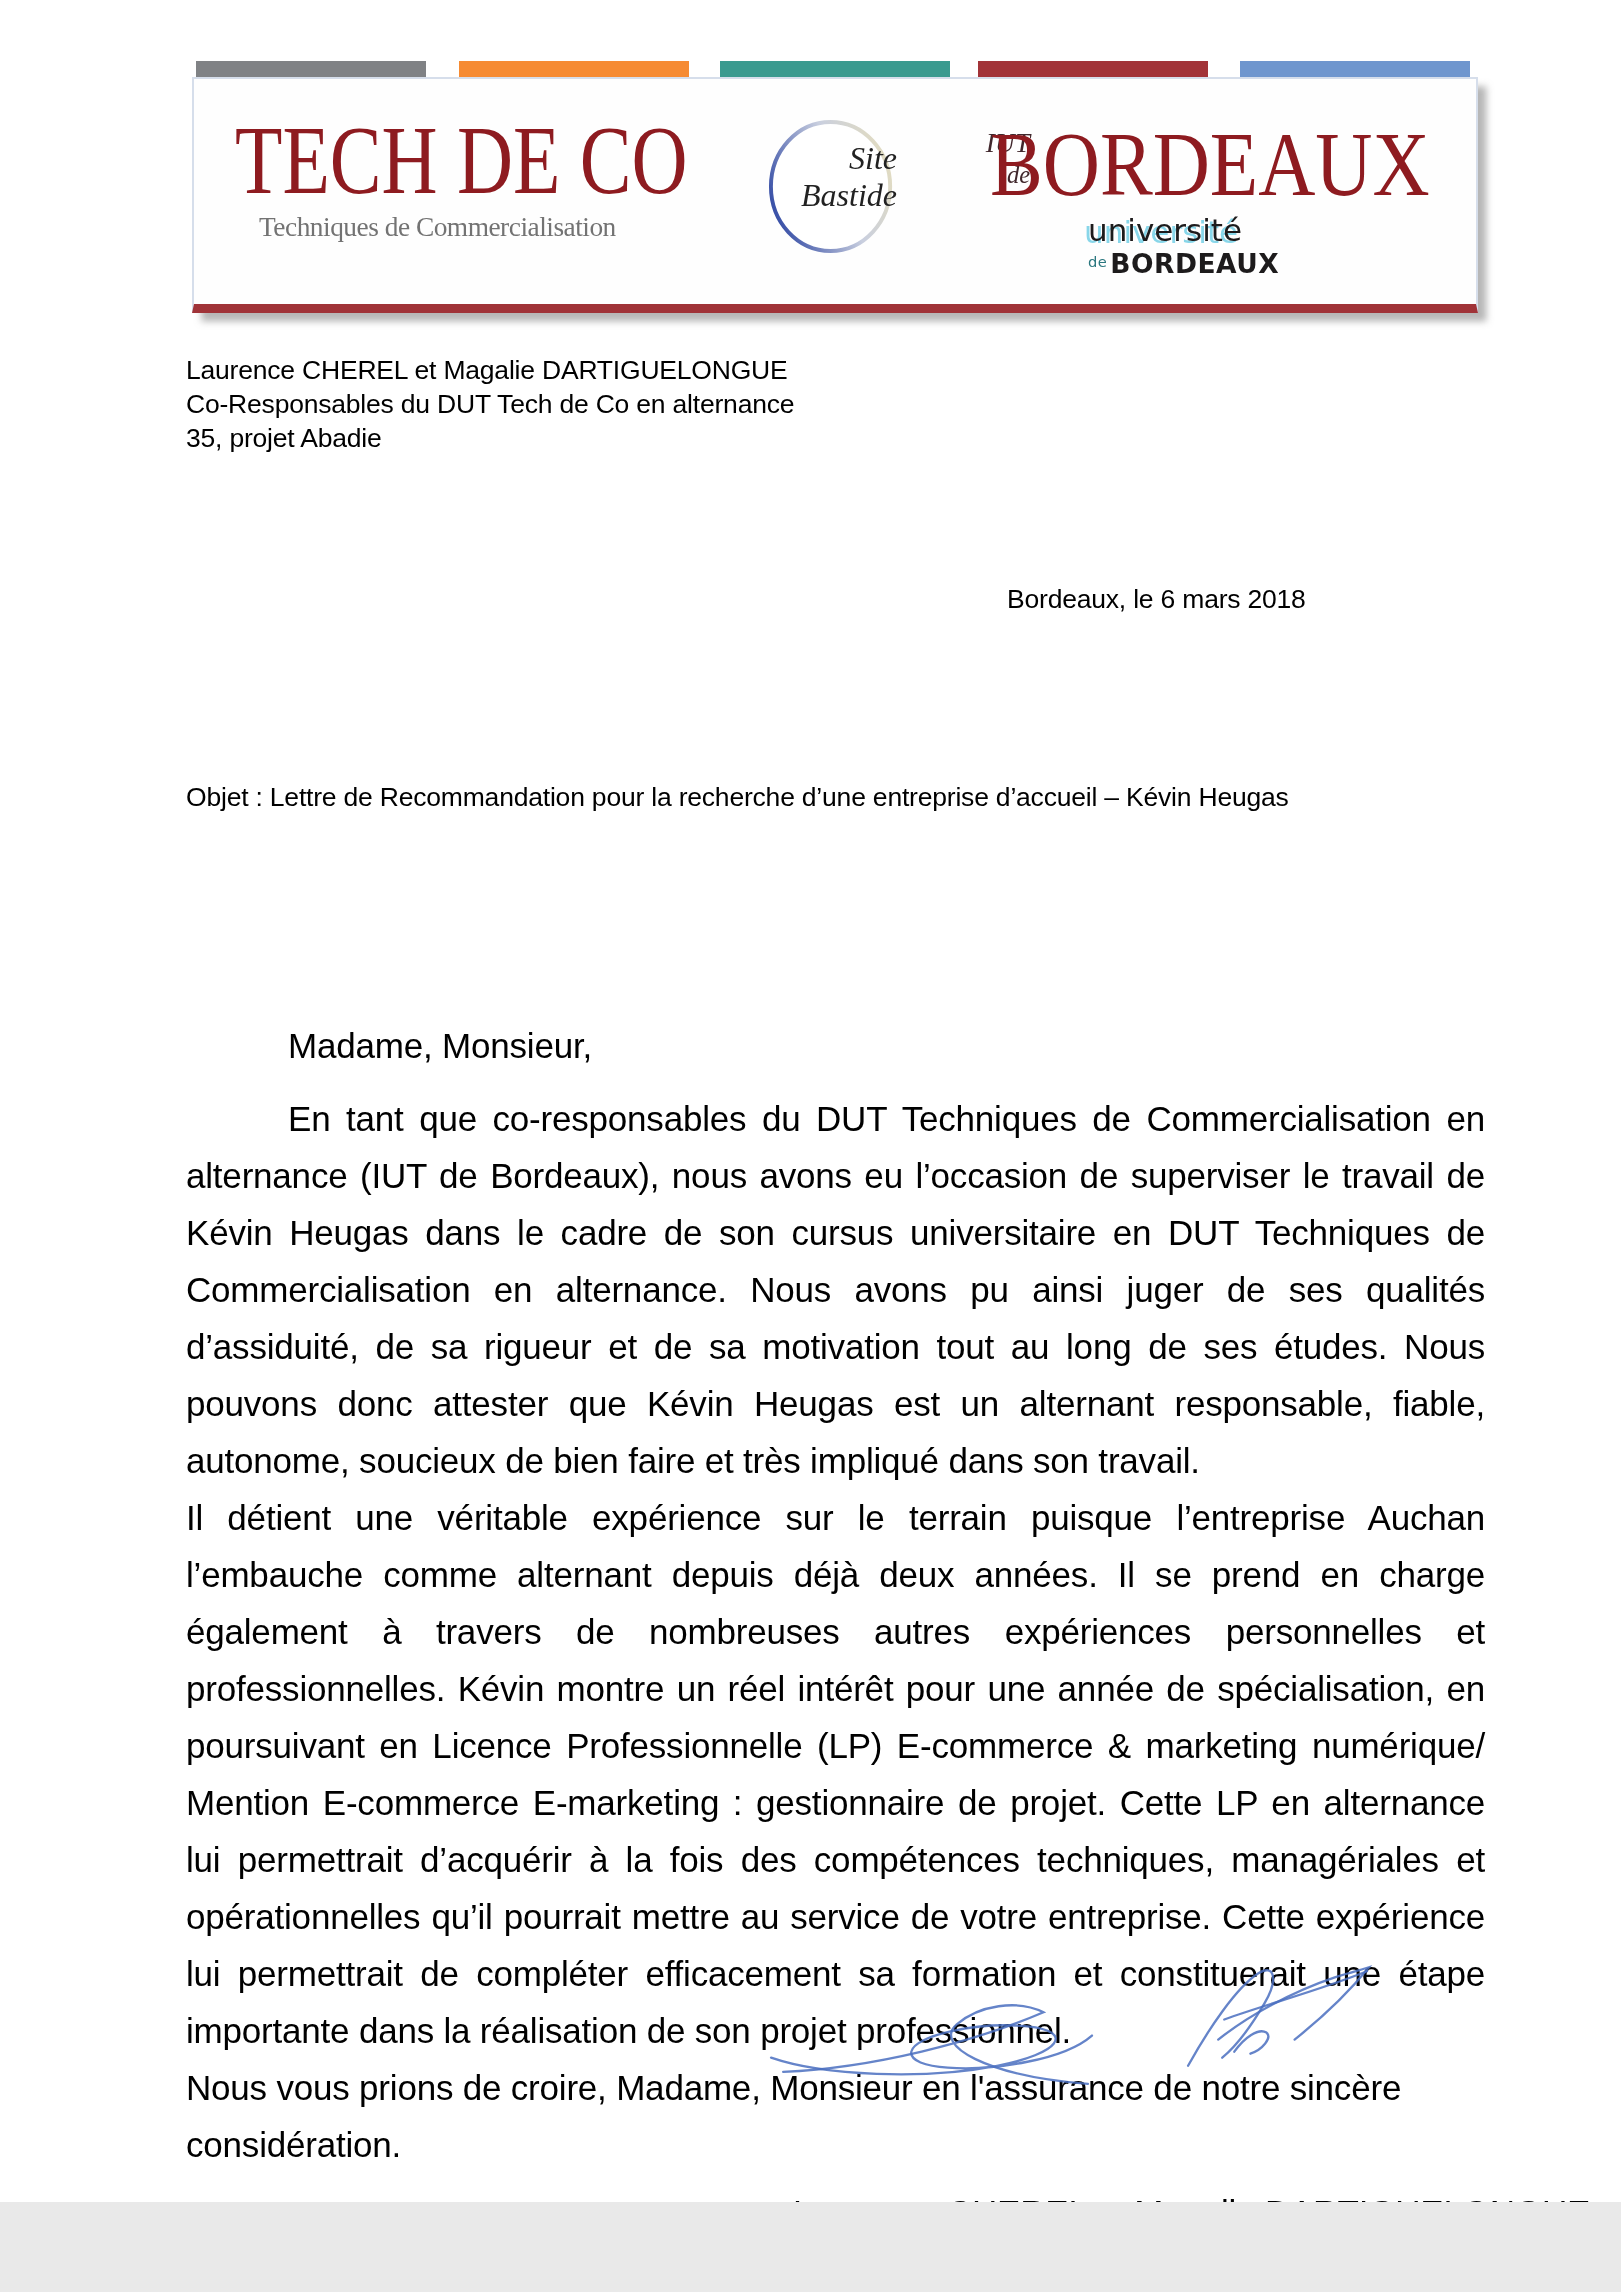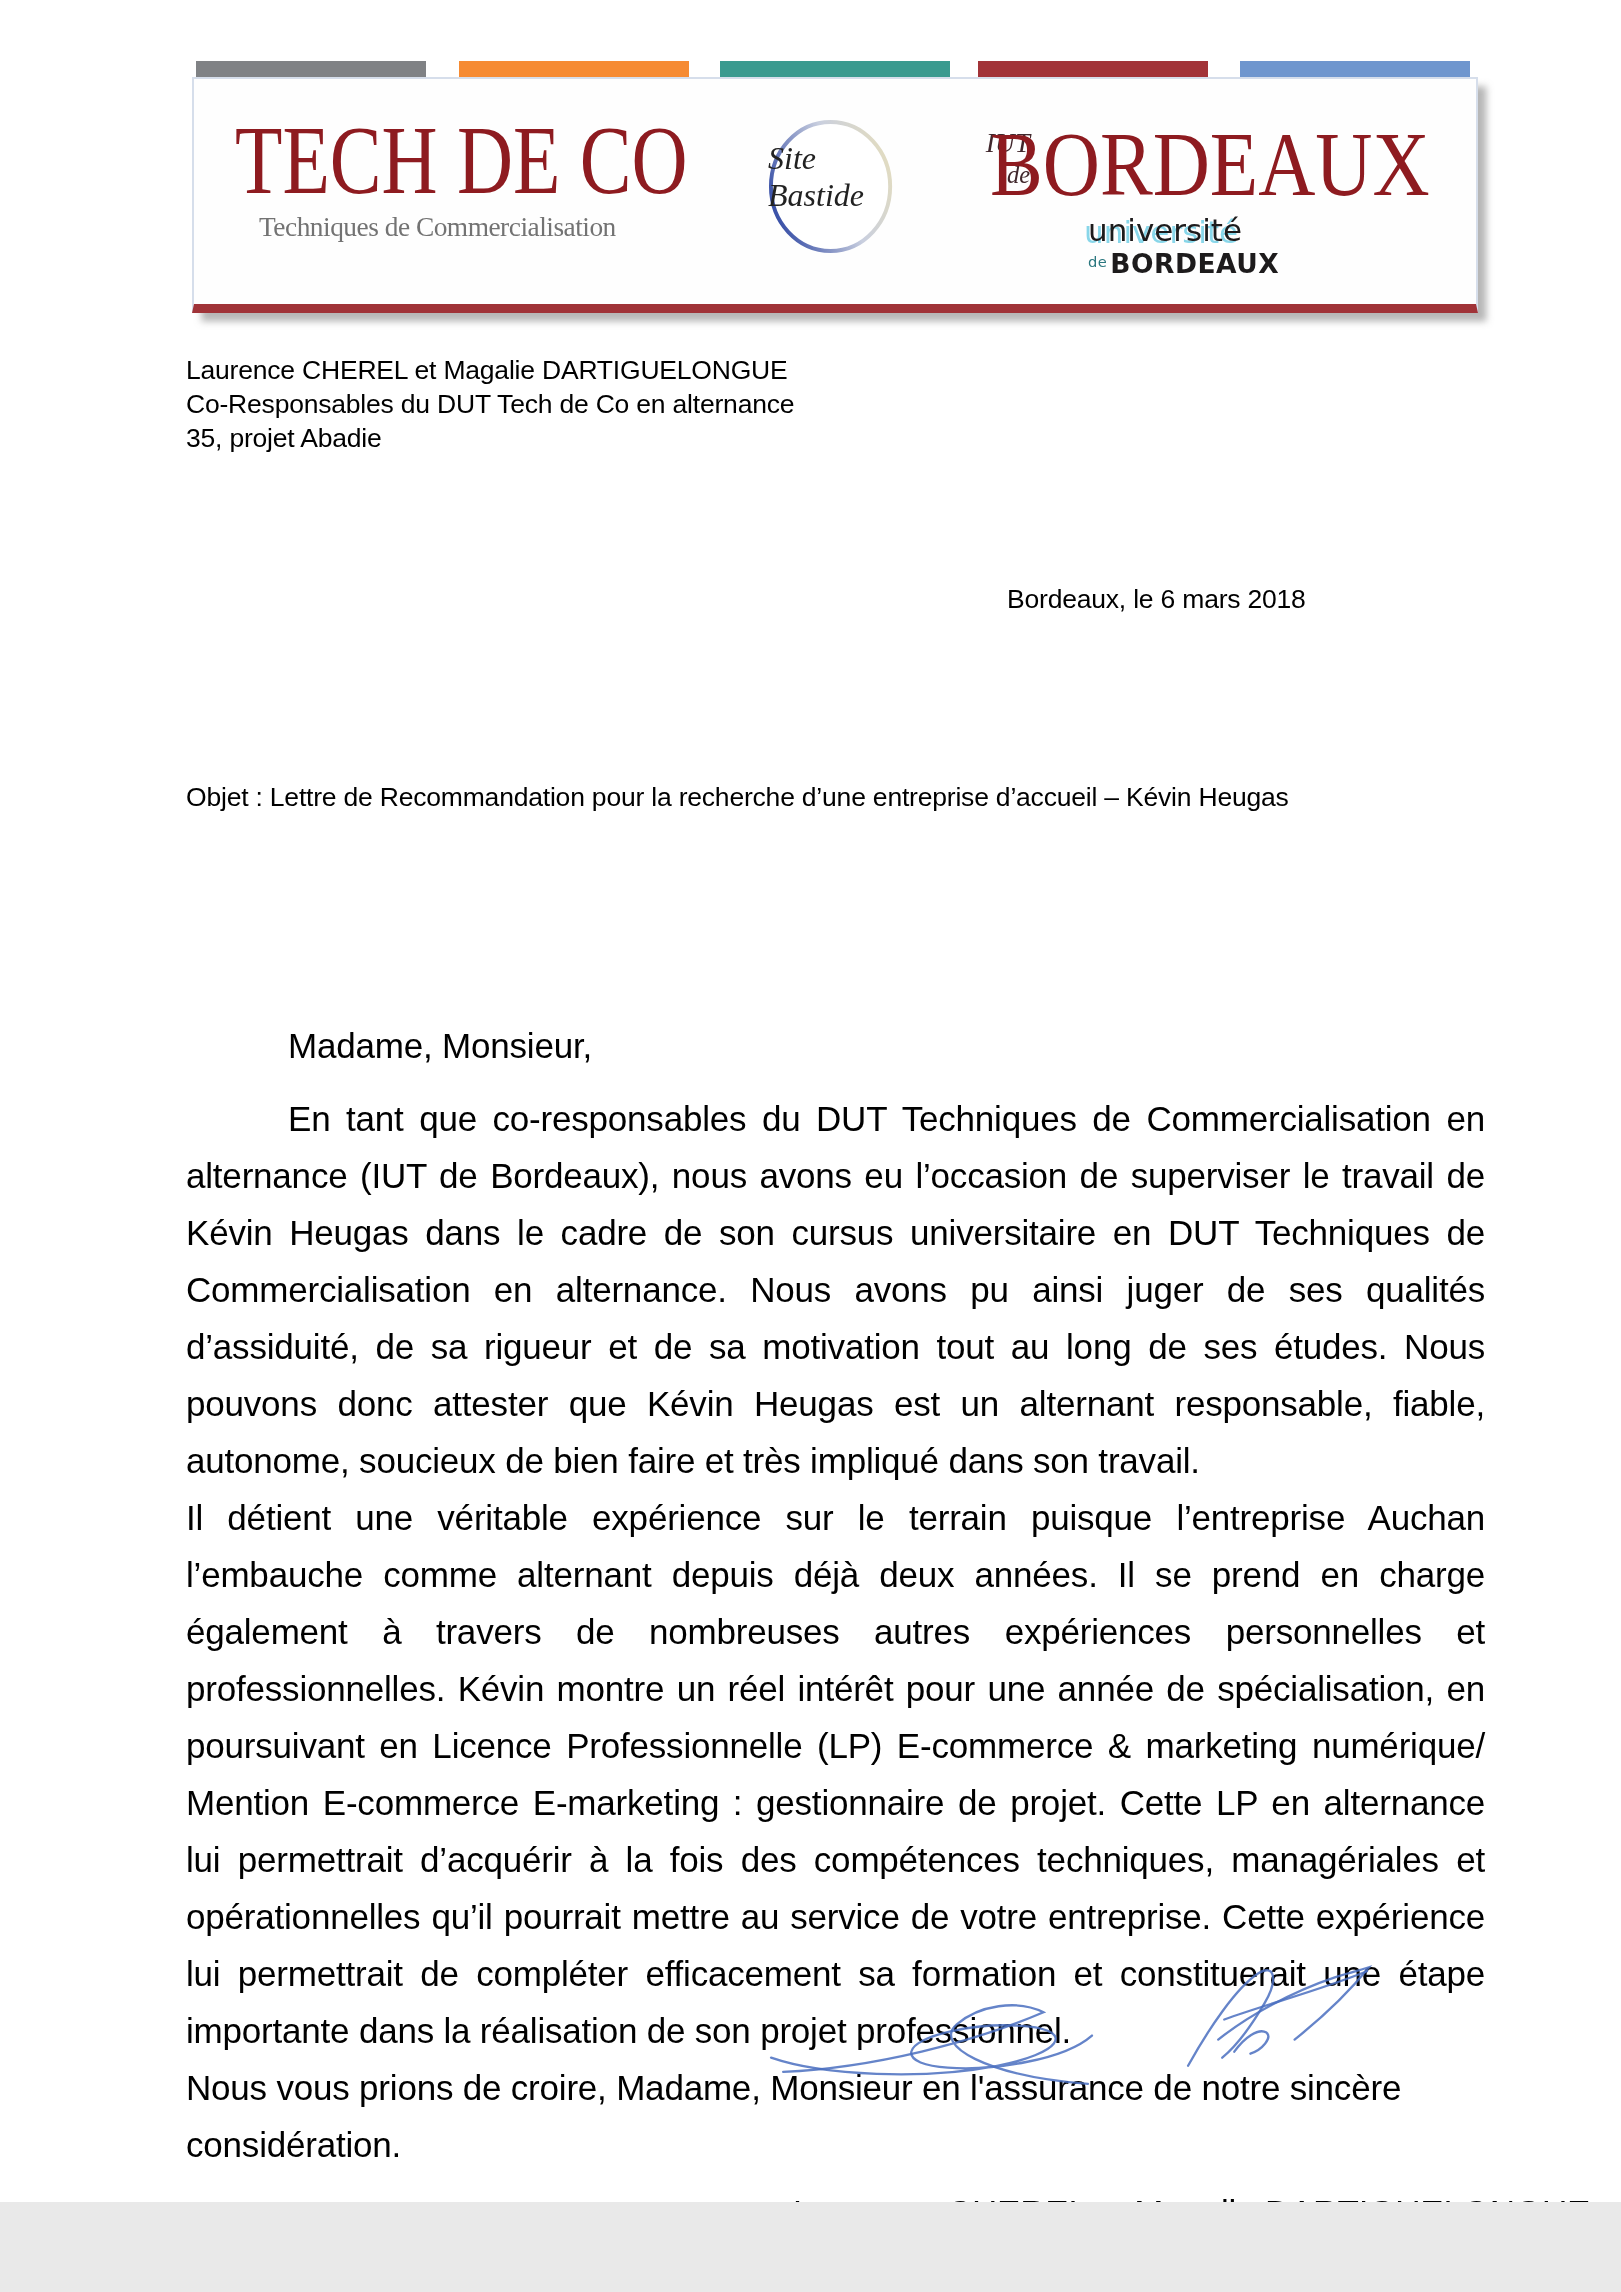--- a/index.html
+++ b/index.html
@@ -14,21 +14,21 @@
             border:2px solid #d6deeb;border-bottom:9.8px solid #A03338;
             box-shadow:8.8px 8.8px 6.9px rgba(110,110,110,.5);}
 
   .tech-title{position:absolute;left:41px;top:33px;font-family:"Liberation Serif",serif;
               font-size:97px;line-height:1;white-space:nowrap;transform:scaleX(.8);transform-origin:left top;}
   .tech-sub{position:absolute;left:65px;top:133px;font-family:"Liberation Serif",serif;
             font-size:27.4px;letter-spacing:-0.5px;color:#737373;white-space:nowrap;}
 
   .badge{position:absolute;left:574px;top:39px;width:129px;height:137px;}
   .badge svg{position:absolute;left:0;top:0;}
-  .badge-text{position:absolute;left:0;top:21.6px;width:129px;text-align:left;
+  .badge-text{position:absolute;left:0;top:21.6px;width:129px;text-align:right;
               font-family:"Liberation Serif",serif;font-style:italic;font-size:32px;line-height:37px;color:#222;}
 
   .iut-col{position:absolute;left:741px;top:51px;width:51px;text-align:right;
            font-family:"Liberation Serif",serif;font-style:italic;color:#40272c;line-height:1;margin-left:44px;}
   .iut-col .l1{font-size:27.4px;display:block;}
   .iut-col .l2{font-size:24.5px;display:block;margin-top:5.9px;}
 
   .bx-name{position:absolute;left:796px;top:39px;font-family:"Liberation Serif",serif;
            font-size:92px;line-height:1;white-space:nowrap;transform:scaleX(.86);transform-origin:left top;}
 

